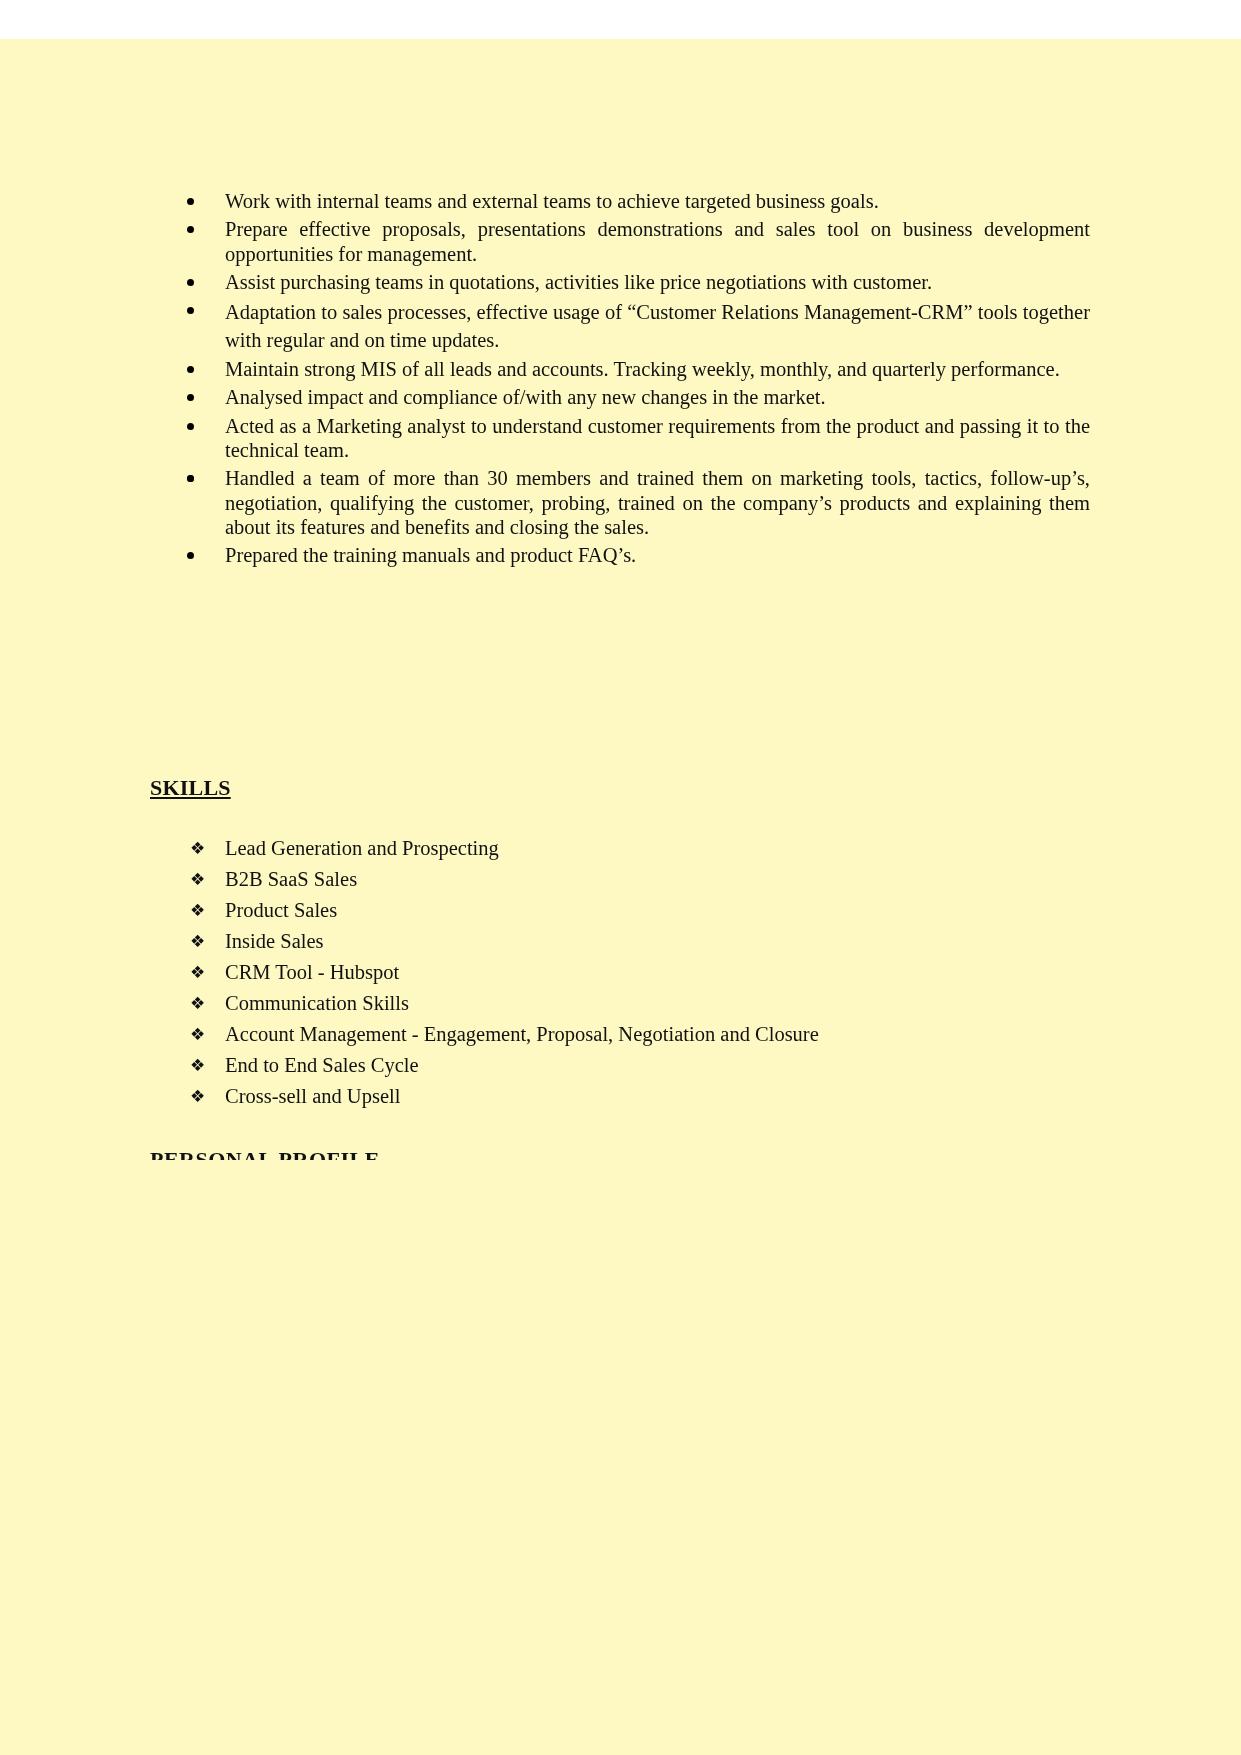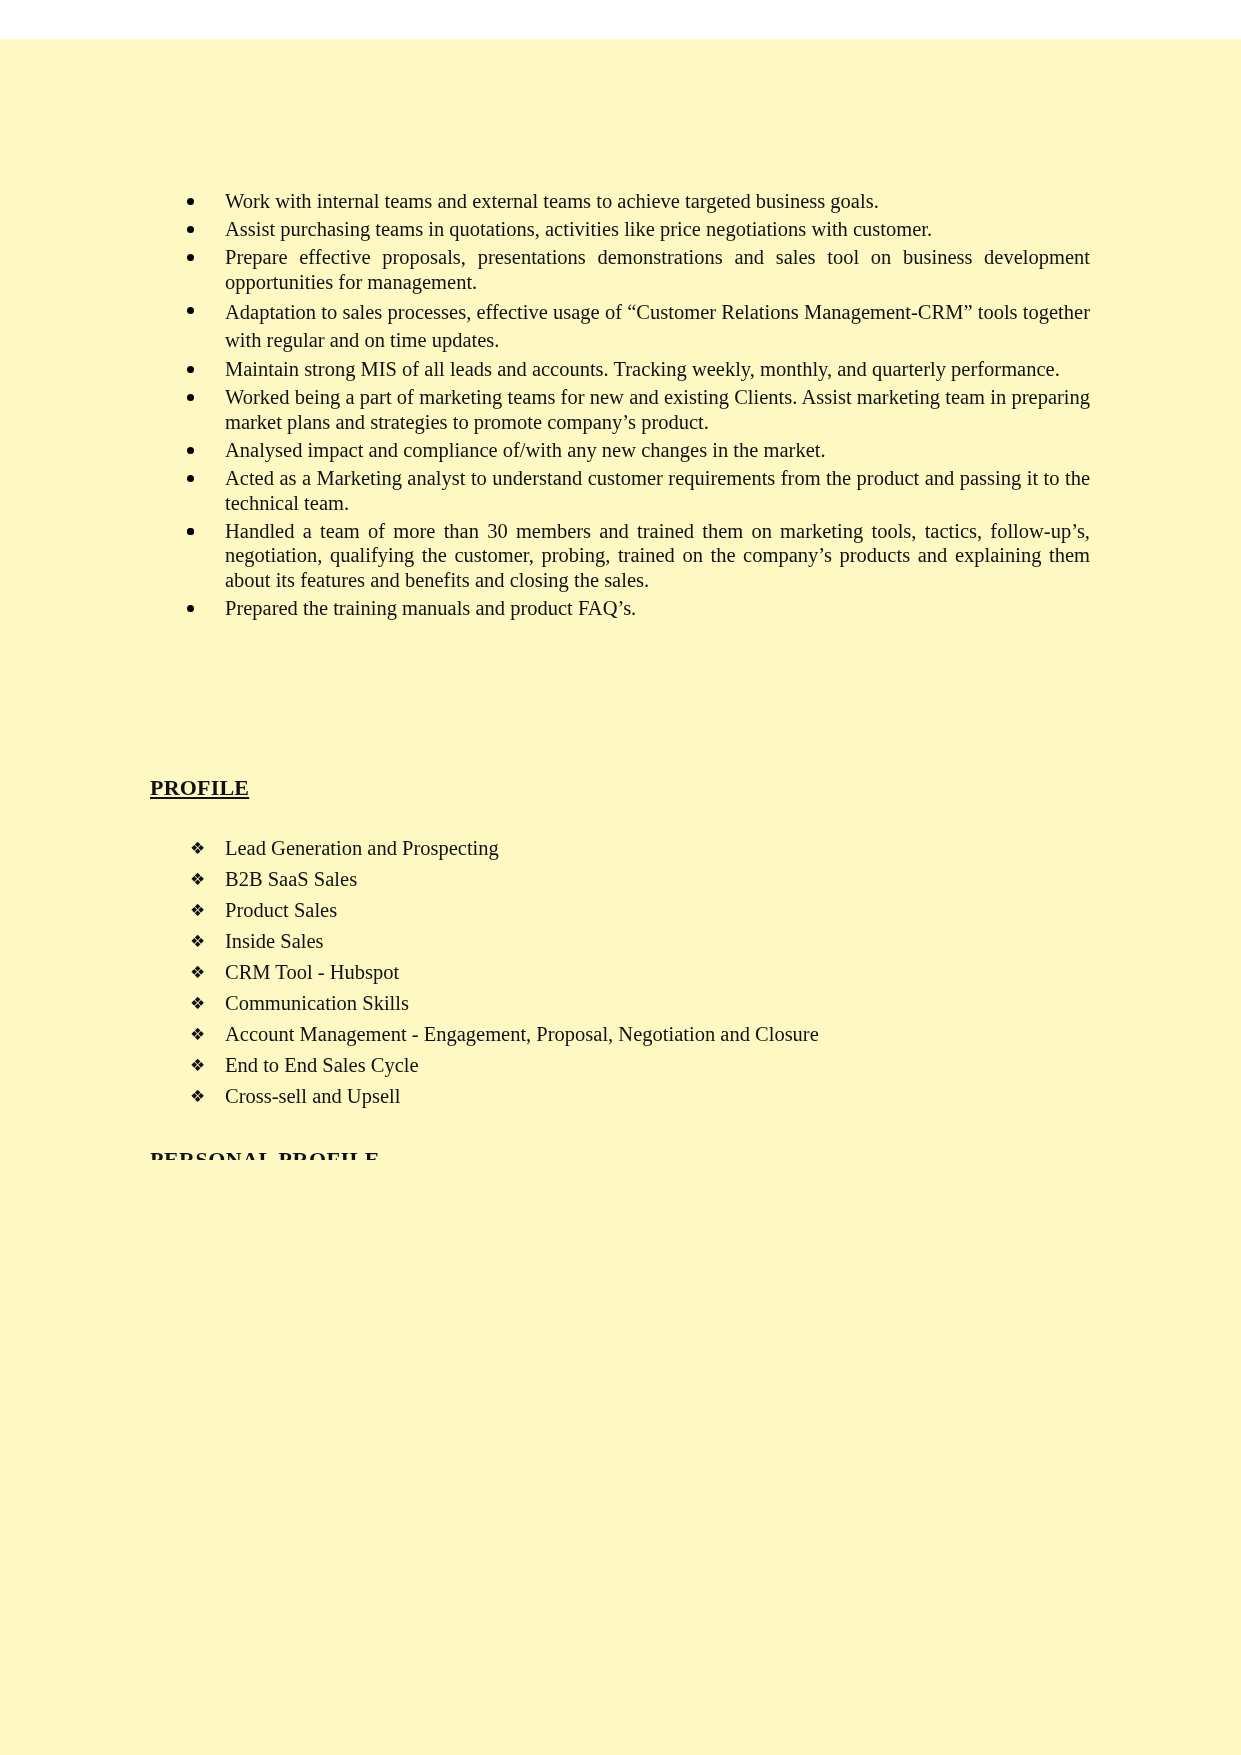--- a/index.html
+++ b/index.html
@@ -17,33 +17,32 @@
   .clip { position:absolute; left:150px; top:1110px; height:11px; overflow:hidden; width:300px; }
   .clip span { display:block; font-weight:bold; font-size:22px; line-height:22px; margin-top:0; letter-spacing:0.5px; }
 </style>
 </head>
 <body>
 
 <div class="page">
 
   <ul class="bullets">
     <li><span class="dot"></span><span>Work with internal teams and external teams to achieve targeted business goals.</span></li>
+    <li><span class="dot"></span><span>Prepare effective proposals, presentations demonstrations and sales tool on business development opportunities for management.</span></li>
     <li><span class="dot"></span><span>Assist purchasing teams in quotations, activities like price negotiations with customer.</span></li>
-    <li><span class="dot"></span><span>Prepare effective proposals, presentations demonstrations and sales tool on business development opportunities for management.</span></li>
     <li class="tall"><span class="dot"></span><span>Adaptation to sales processes, effective usage of “Customer Relations Management-CRM” tools together with regular and on time updates.</span></li>
     <li><span class="dot"></span><span>Maintain strong MIS of all leads and accounts. Tracking weekly, monthly, and quarterly performance.</span></li>
-    <li><span class="dot"></span><span>Worked being a part of marketing teams for new and existing Clients. Assist marketing team in preparing market plans and strategies to promote company’s product.</span></li>
     <li><span class="dot"></span><span>Analysed impact and compliance of/with any new changes in the market.</span></li>
     <li><span class="dot"></span><span>Acted as a Marketing analyst to understand customer requirements from the product and passing it to the technical team.</span></li>
     <li><span class="dot"></span></li>
     <li><span class="dot"></span><span>Handled a team of more than 30 members and trained them on marketing tools, tactics, follow-up’s, negotiation, qualifying the customer, probing, trained on the company’s products and explaining them about its features and benefits and closing the sales.</span></li>
     <li><span class="dot"></span><span>Prepared the training manuals and product FAQ’s.</span></li>
   </ul>
 
-  <div class="heading" style="top:736px;">PROFILE</div>
+  <div class="heading" style="top:736px;">SKILLS</div>
 
   <ul class="skills">
     <li><span class="diamond">❖</span><span>Lead Generation and Prospecting</span></li>
     <li><span class="diamond">❖</span><span>B2B SaaS Sales</span></li>
     <li><span class="diamond">❖</span><span>Product Sales</span></li>
     <li><span class="diamond">❖</span><span>Inside Sales</span></li>
     <li><span class="diamond">❖</span><span>CRM Tool - Hubspot</span></li>
     <li><span class="diamond">❖</span><span>Communication Skills</span></li>
     <li><span class="diamond">❖</span><span>Account Management - Engagement, Proposal, Negotiation and Closure</span></li>
     <li><span class="diamond">❖</span><span>End to End Sales Cycle</span></li>

